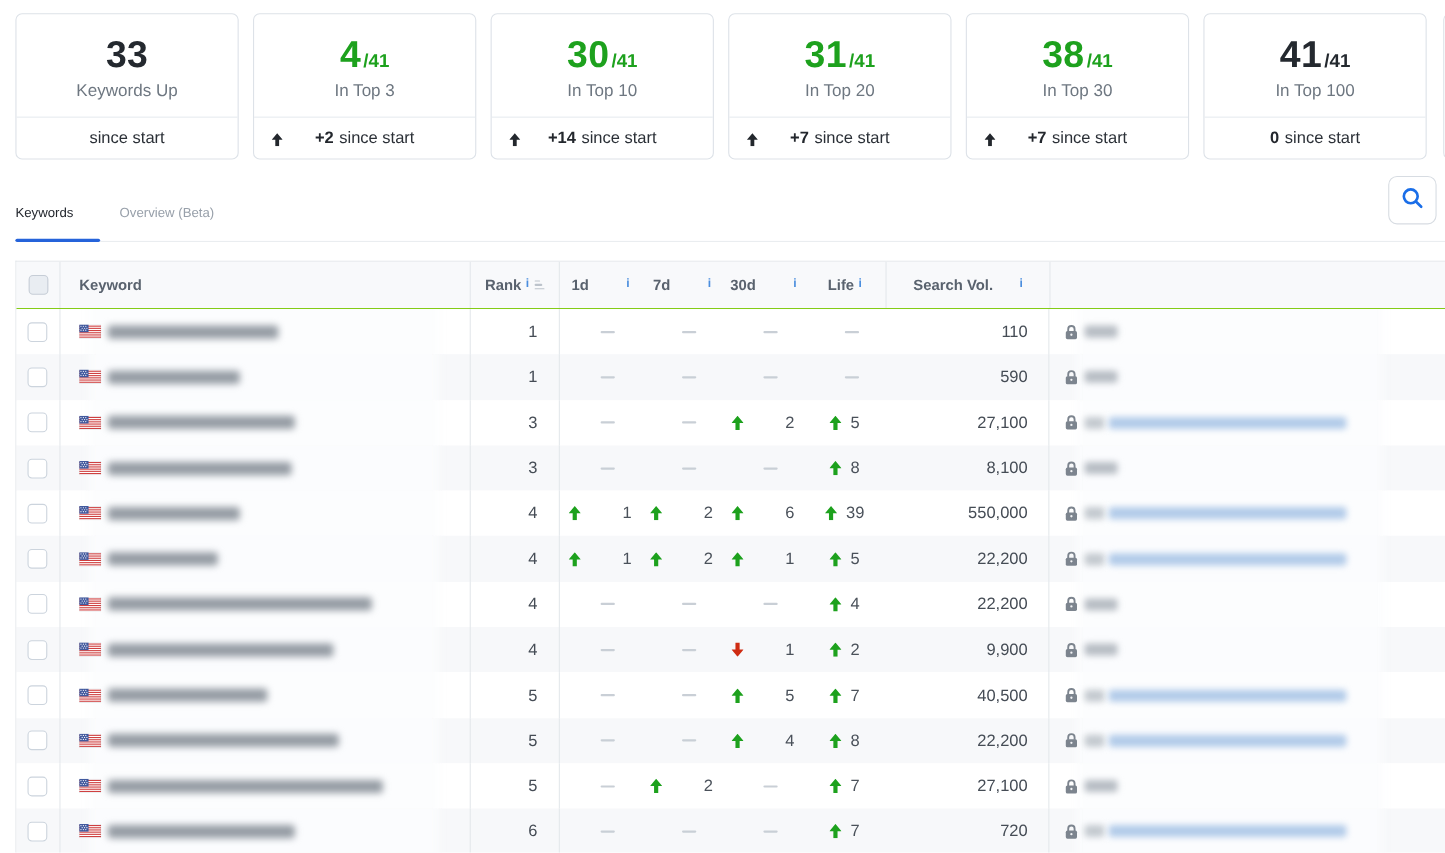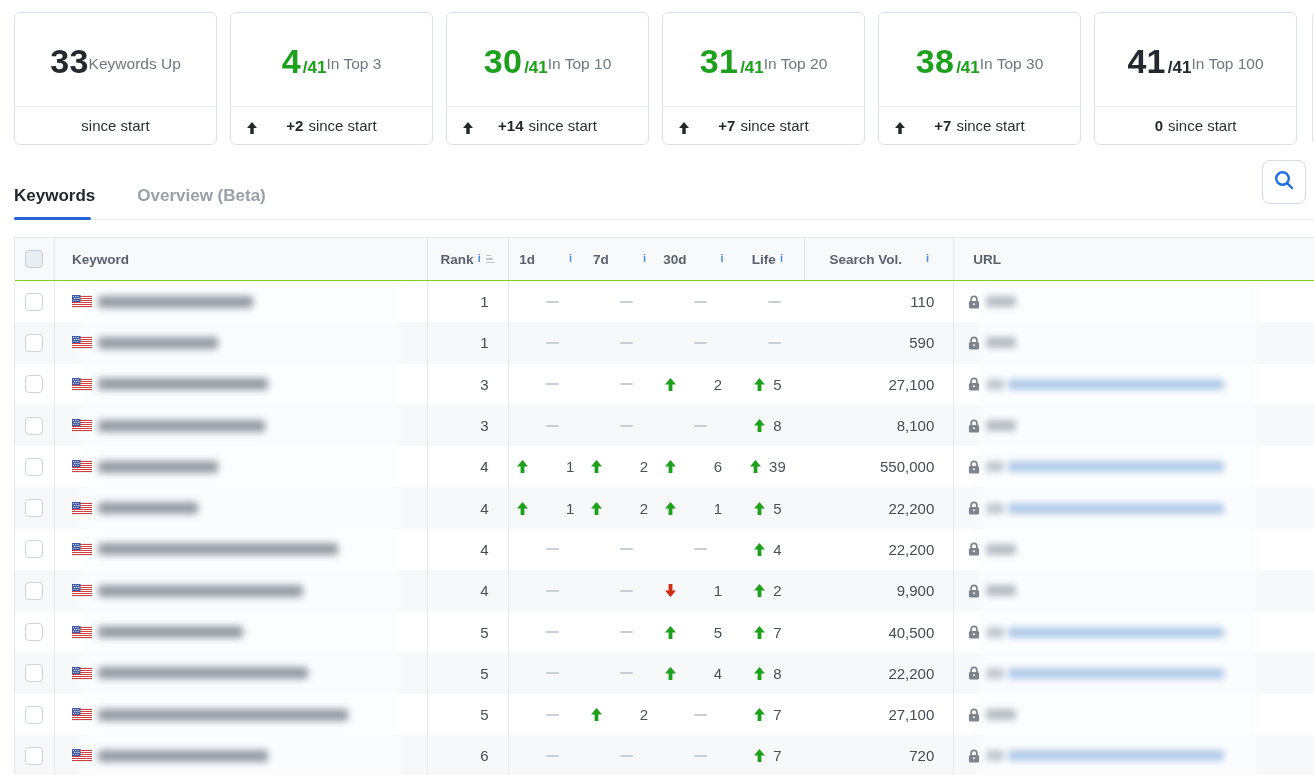--- a/index.html
+++ b/index.html
@@ -2,35 +2,35 @@
 <html><head>
 <meta charset="utf-8">
 <style>
   * { margin:0; padding:0; box-sizing:border-box; }
   html,body { width:1314px; height:775px; overflow:hidden; background:#fff;
     font-family:"Liberation Sans", sans-serif; position:relative; }
 
   
   .cards { position:absolute; left:14px; top:12px; display:flex; gap:13px; }
   .card { width:203px; height:133px; border:1px solid #dde2e8; border-radius:6px; background:#fff; }
-  .card-top { height:93px; display:flex; align-items:center; justify-content:center; padding-top:4px; }
+  .card-top { height:93px; display:flex; flex-direction:column; align-items:center; justify-content:center; padding-top:4px; }
   .num-row { display:flex; align-items:baseline; }
   .card-num { font-size:34px; font-weight:700; color:#24292f; letter-spacing:.3px; }
   .card-num.green { color:#1da11d; }
   .card-frac { font-size:17px; font-weight:700; color:#24292f; margin-left:2px; }
   .card-frac.green { color:#1da11d; }
   .card-label { font-size:15.5px; color:#6e7781; margin-top:4px; }
   .card-footer { height:38px; border-top:1px solid #e7ebef; display:flex; align-items:center; justify-content:center; position:relative; font-size:15px; color:#2b3037; }
   .card-footer .foot-arrow { position:absolute; left:16px; top:13px; }
   .card-footer b { margin-right:5px; color:#23272d; }
   .card-sliver { position:absolute; left:1312px; top:12px; width:10px; height:133px; border:1px solid #dde2e8; border-radius:6px 0 0 6px; background:#fff; }
 
   
   .tabs { position:absolute; left:14px; top:186px; display:flex; gap:42px; }
-  .tab { font-size:17px; font-weight:700; color:#98a0aa; cursor:pointer; }
+  .tab { font-size:12px; font-weight:400; color:#98a0aa; cursor:pointer; }
   .tab.active { color:#23272e; }
   .tab-underline { position:absolute; left:14px; top:217px; width:77px; height:3px; background:#2563da; border-radius:2px; z-index:2; }
   .tabs-hr { position:absolute; left:14px; top:219px; width:1300px; height:1px; background:#eaedf0; }
   .search-btn { position:absolute; left:1262px; top:160px; width:44px; height:44px; border:1px solid #d7dce2; border-radius:8px; background:#fff; display:flex; align-items:center; justify-content:center; cursor:pointer; }
 
   
   .table { position:absolute; left:14px; top:237px; width:1300px; border-top:1px solid #e4e8ec; border-left:1px solid #e4e8ec; }
   .thead { display:flex; height:43px; background:#f8f9fb; border-bottom:1px solid #84cc16; }
   .th { display:flex; align-items:center; font-size:13.5px; font-weight:700; color:#59626e; height:100%; }
   .tr { display:flex; height:41.3px; background:#fff; }
@@ -211,23 +211,20 @@
         <span class="info">i</span>
       </div>
       <div class="th c-life bdr">
         <span>Life</span>
         <span class="info">i</span>
       </div>
       <div class="th c-vol bdr">
         <span>Search Vol.</span>
         <span class="info">i</span>
       </div>
-      <div class="th c-url">
-        <span>URL</span>
-      </div>
     </div>
   <div id="tbody">
       <div class="tr">
         <div class="td c-check bdr">
        <span class="checkbox"></span>
      </div>
      <div class="td c-kw bdr">
        <span class="smear kw-smear"></span>
        <span class="z1" style="display:flex;">
             <svg width="20" height="13" viewBox="0 0 20 13">

